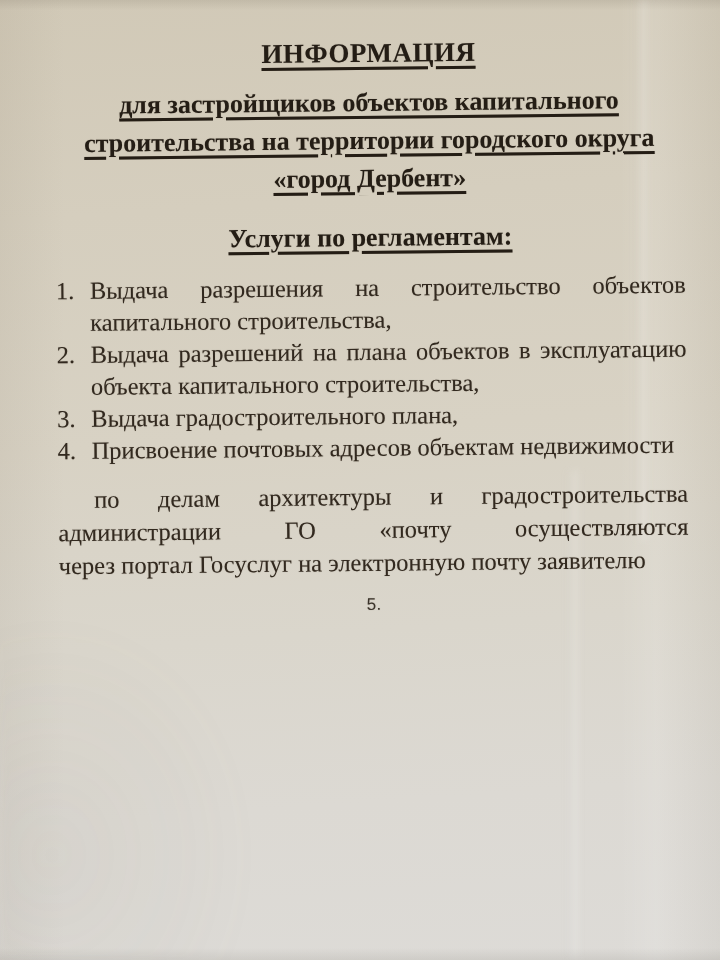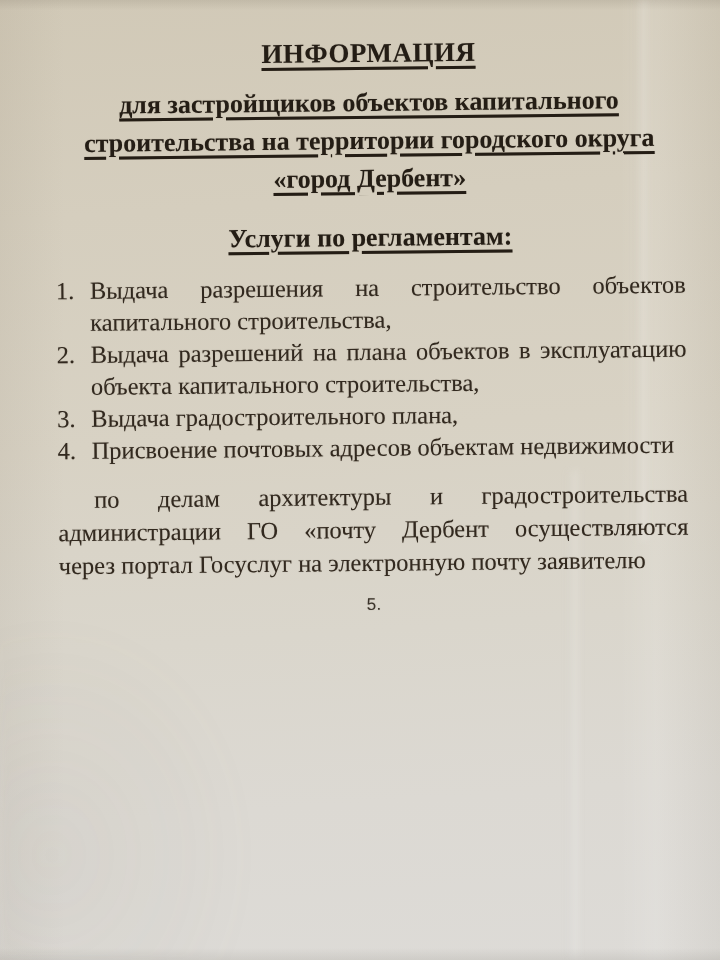--- a/index.html
+++ b/index.html
@@ -210,21 +210,20 @@
           <span>по</span>
           <span>делам</span>
           <span>архитектуры</span>
           <span>и</span>
           <span>градостроительства</span>
         </div>
         <div class="line jline">
           <span>администрации</span>
           <span>ГО</span>
           <span>«почту</span>
-          <span>Дербент</span>
           <span>осуществляются</span>
         </div>
         <div class="line">через портал Госуслуг на электронную почту заявителю</div>
       </div>
 
     <div class="page-number">5.</div>
   </div>
 </div>
 
 </body></html>

